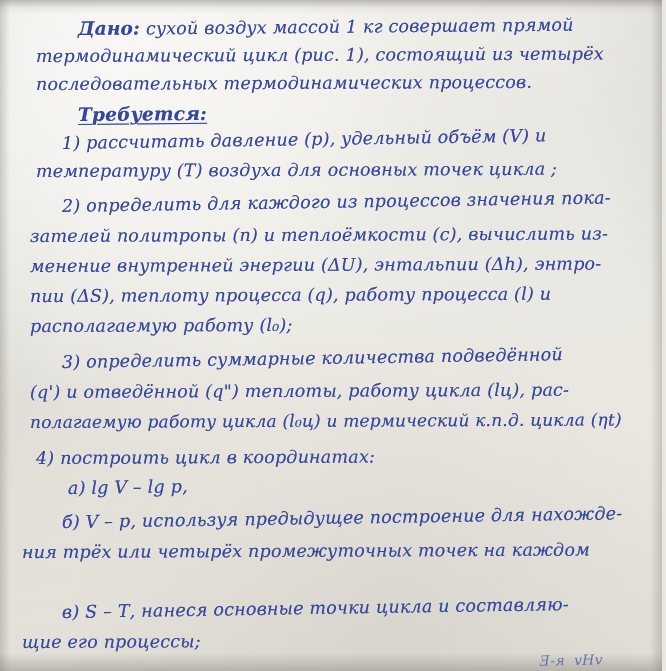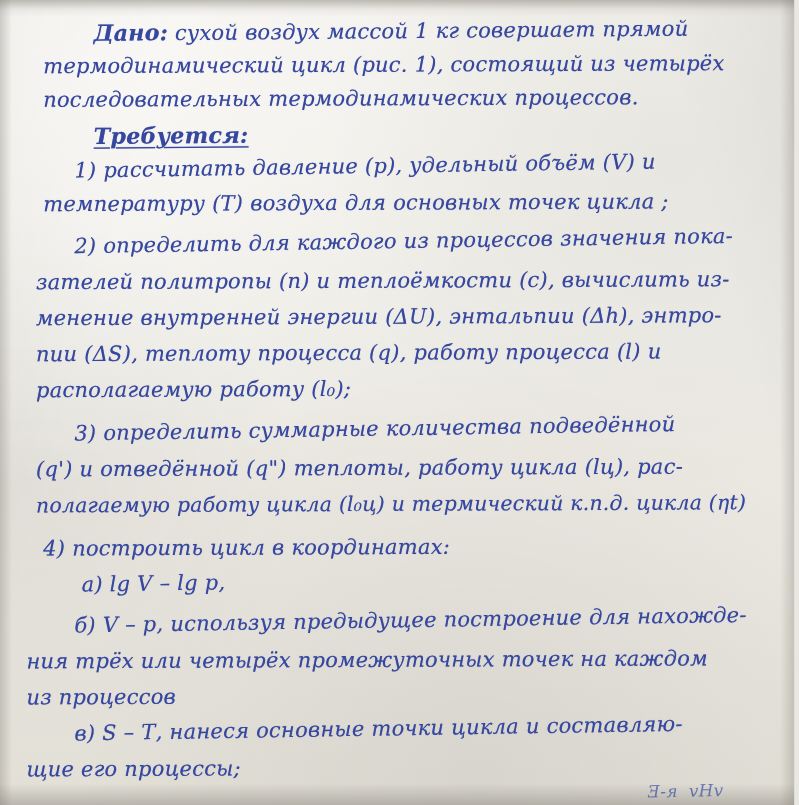--- a/index.html
+++ b/index.html
@@ -160,21 +160,20 @@
     <div class="line w3" style="left:30px; top:412px; font-size:17px;">полагаемую работу цикла (l₀ц) и термический к.п.д. цикла (ηt)</div>
 
     <div class="line w3" style="left:36px; top:448px;">4) построить цикл в координатах:</div>
 
     <div class="line w2" style="left:68px; top:478px;">а) lg V – lg p,</div>
 
     <div class="line w2" style="left:62px; top:512px;">б) V – p, используя предыдущее построение для нахожде-</div>
 
     <div class="line w3" style="left:22px; top:542px;">ния трёх или четырёх промежуточных точек на каждом</div>
 
-    <div class="line w3" style="left:22px; top:572px;">из процессов</div>
 
     <div class="line w2" style="left:62px; top:602px;">в) S – Т, нанеся основные точки цикла и составляю-</div>
 
     <div class="line w3" style="left:22px; top:632px;font-style:italic;">щие его процессы;</div>
 
     <div class="peek" style="left:540px; top:652px;">Ǝ-я  vHv</div>
 
   </div>
 </div>
 

